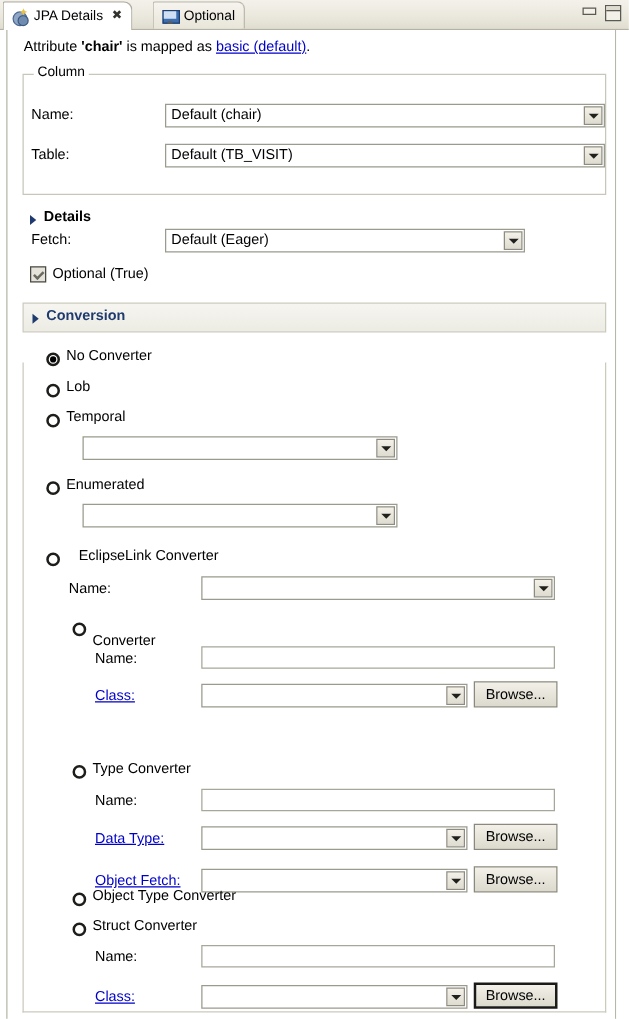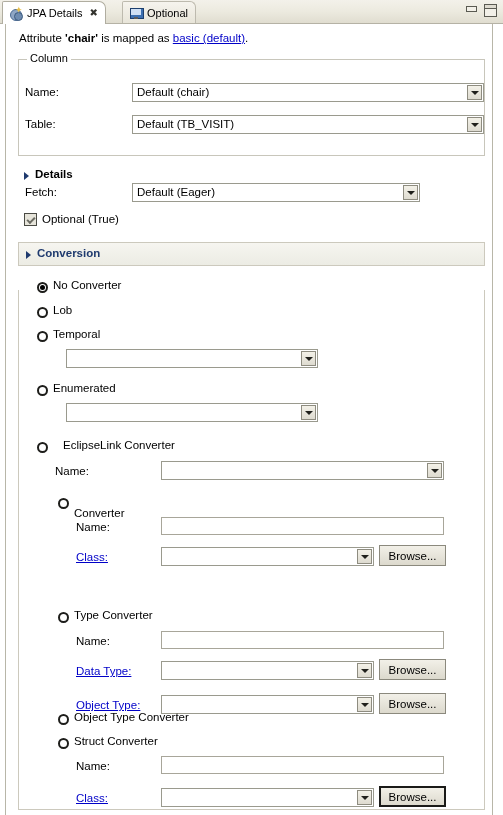--- a/index.html
+++ b/index.html
@@ -391,21 +391,21 @@
     <div class="lbl" style="left:70px; top:611px;">Name:</div>
     <div class="textfield" style="left:155px; top:607px; width:283px;"></div>
 
     <div class="lbl link" style="left:70px; top:641px;">Data Type:</div>
     <div class="combo" style="left:155px; top:637px; width:213px;">
       <span class="txt"></span>
       <span class="arrow"></span>
     </div>
     <div class="btn" style="left:373px; top:635px; width:67px;">Browse...</div>
 
-    <div class="lbl link" style="left:70px; top:675px;">Object Type:</div>
+    <div class="lbl link" style="left:70px; top:675px;">Object Fetch:</div>
     <div class="combo" style="left:155px; top:671px; width:213px;">
       <span class="txt"></span>
       <span class="arrow"></span>
     </div>
     <div class="btn" style="left:373px; top:669px; width:67px;">Browse...</div>
 
     <div class="radio" style="left:52px; top:690px;"></div>
     <div class="lbl" style="left:68px; top:687px;">Object Type Converter</div>
 
     <div class="radio" style="left:52px; top:714px;"></div>

